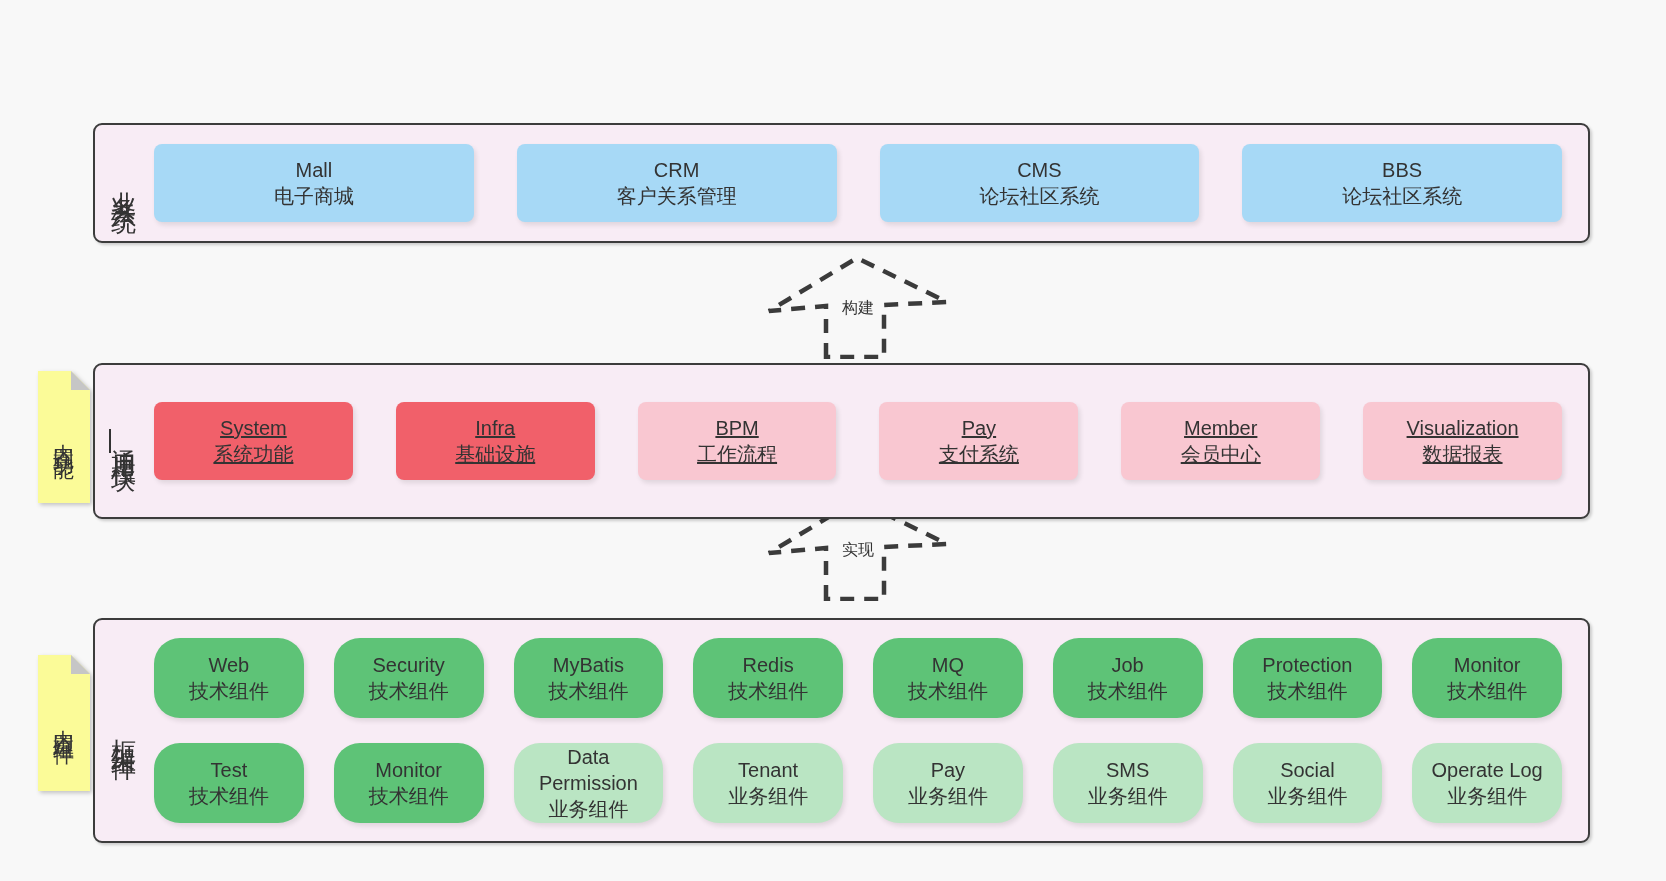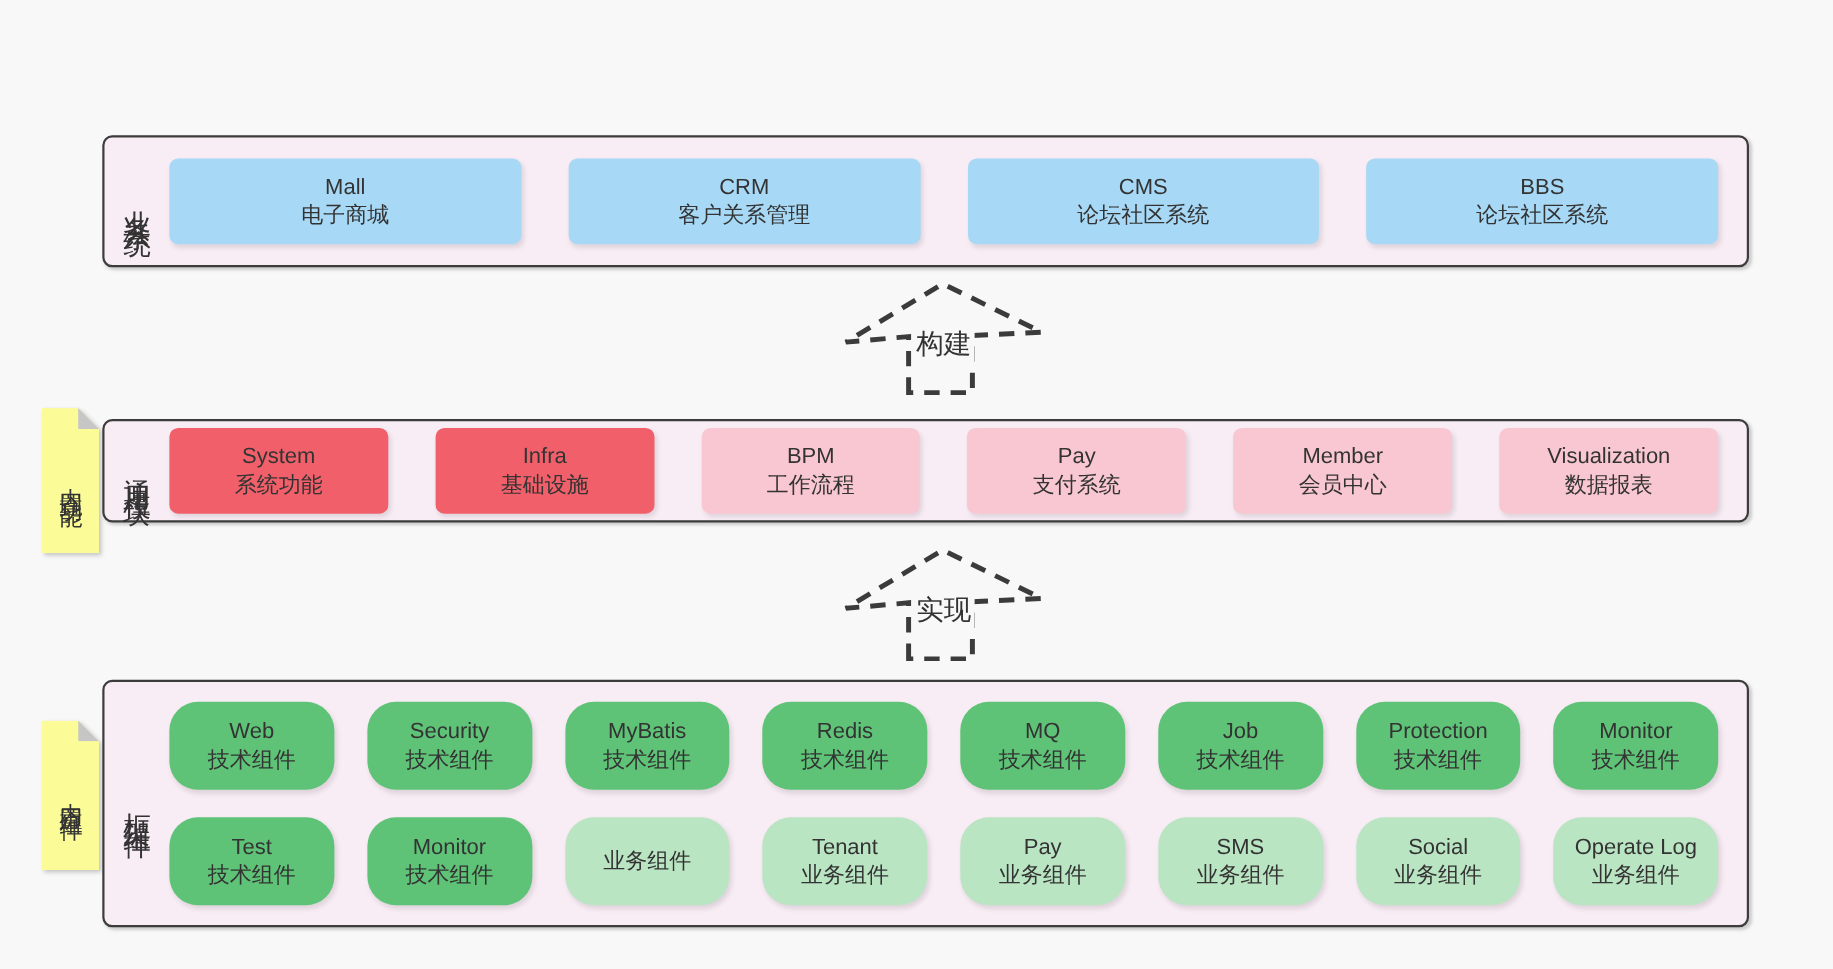--- a/index.html
+++ b/index.html
@@ -67,21 +67,21 @@
   }
   .sticky-text{
     writing-mode:vertical-rl;text-orientation:upright;
     font-size:21px;letter-spacing:5px;color:var(--text);line-height:1;
   }
 
   .arrow{position:absolute;width:190px;height:105px;z-index:1;}
   .arrow svg{position:absolute;inset:0;width:100%;height:100%;}
   .arrow-label{
     position:absolute;top:41px;left:50%;transform:translateX(-50%);
-    background:var(--bg);padding:3px 3px;font-size:25px;color:var(--text);
+    background:var(--bg);padding:3px 3px;font-size:16px;color:var(--text);
     white-space:nowrap;line-height:1.2;text-align:center;
   }
 </style>
 </head>
 <body>
 
 <div class="canvas">
 
   <div class="panel" style="top:123px;height:120px;">
     <div class="panel-label">业务系统</div>
@@ -114,21 +114,21 @@
     <div class="arrow-label">构建</div>
   </div>
 
   <div class="sticky" style="top:371px;height:132px;">
     <div class="sticky-paper">
       <div class="sticky-text">内置功能</div>
     </div>
     <div class="sticky-fold"></div>
   </div>
 
-  <div class="panel" style="top:381px;height:94px;">
+  <div class="panel" style="top:363px;height:156px;text-decoration:underline;">
     <div class="panel-label">通用模块</div>
     <div class="boxes-area">
       <div class="box-row wide-gap">
         <div class="box red">
           <div>System</div>
           <div>系统功能</div>
         </div>
         <div class="box red">
           <div>Infra</div>
           <div>基础设施</div>
@@ -207,20 +207,21 @@
       <div class="box-row narrow-gap">
         <div class="box green">
           <div>Test</div>
           <div>技术组件</div>
         </div>
         <div class="box green">
           <div>Monitor</div>
           <div>技术组件</div>
         </div>
         <div class="box lightgreen">
+          <div>Data Permission</div>
           <div>业务组件</div>
         </div>
         <div class="box lightgreen">
           <div>Tenant</div>
           <div>业务组件</div>
         </div>
         <div class="box lightgreen">
           <div>Pay</div>
           <div>业务组件</div>
         </div>

